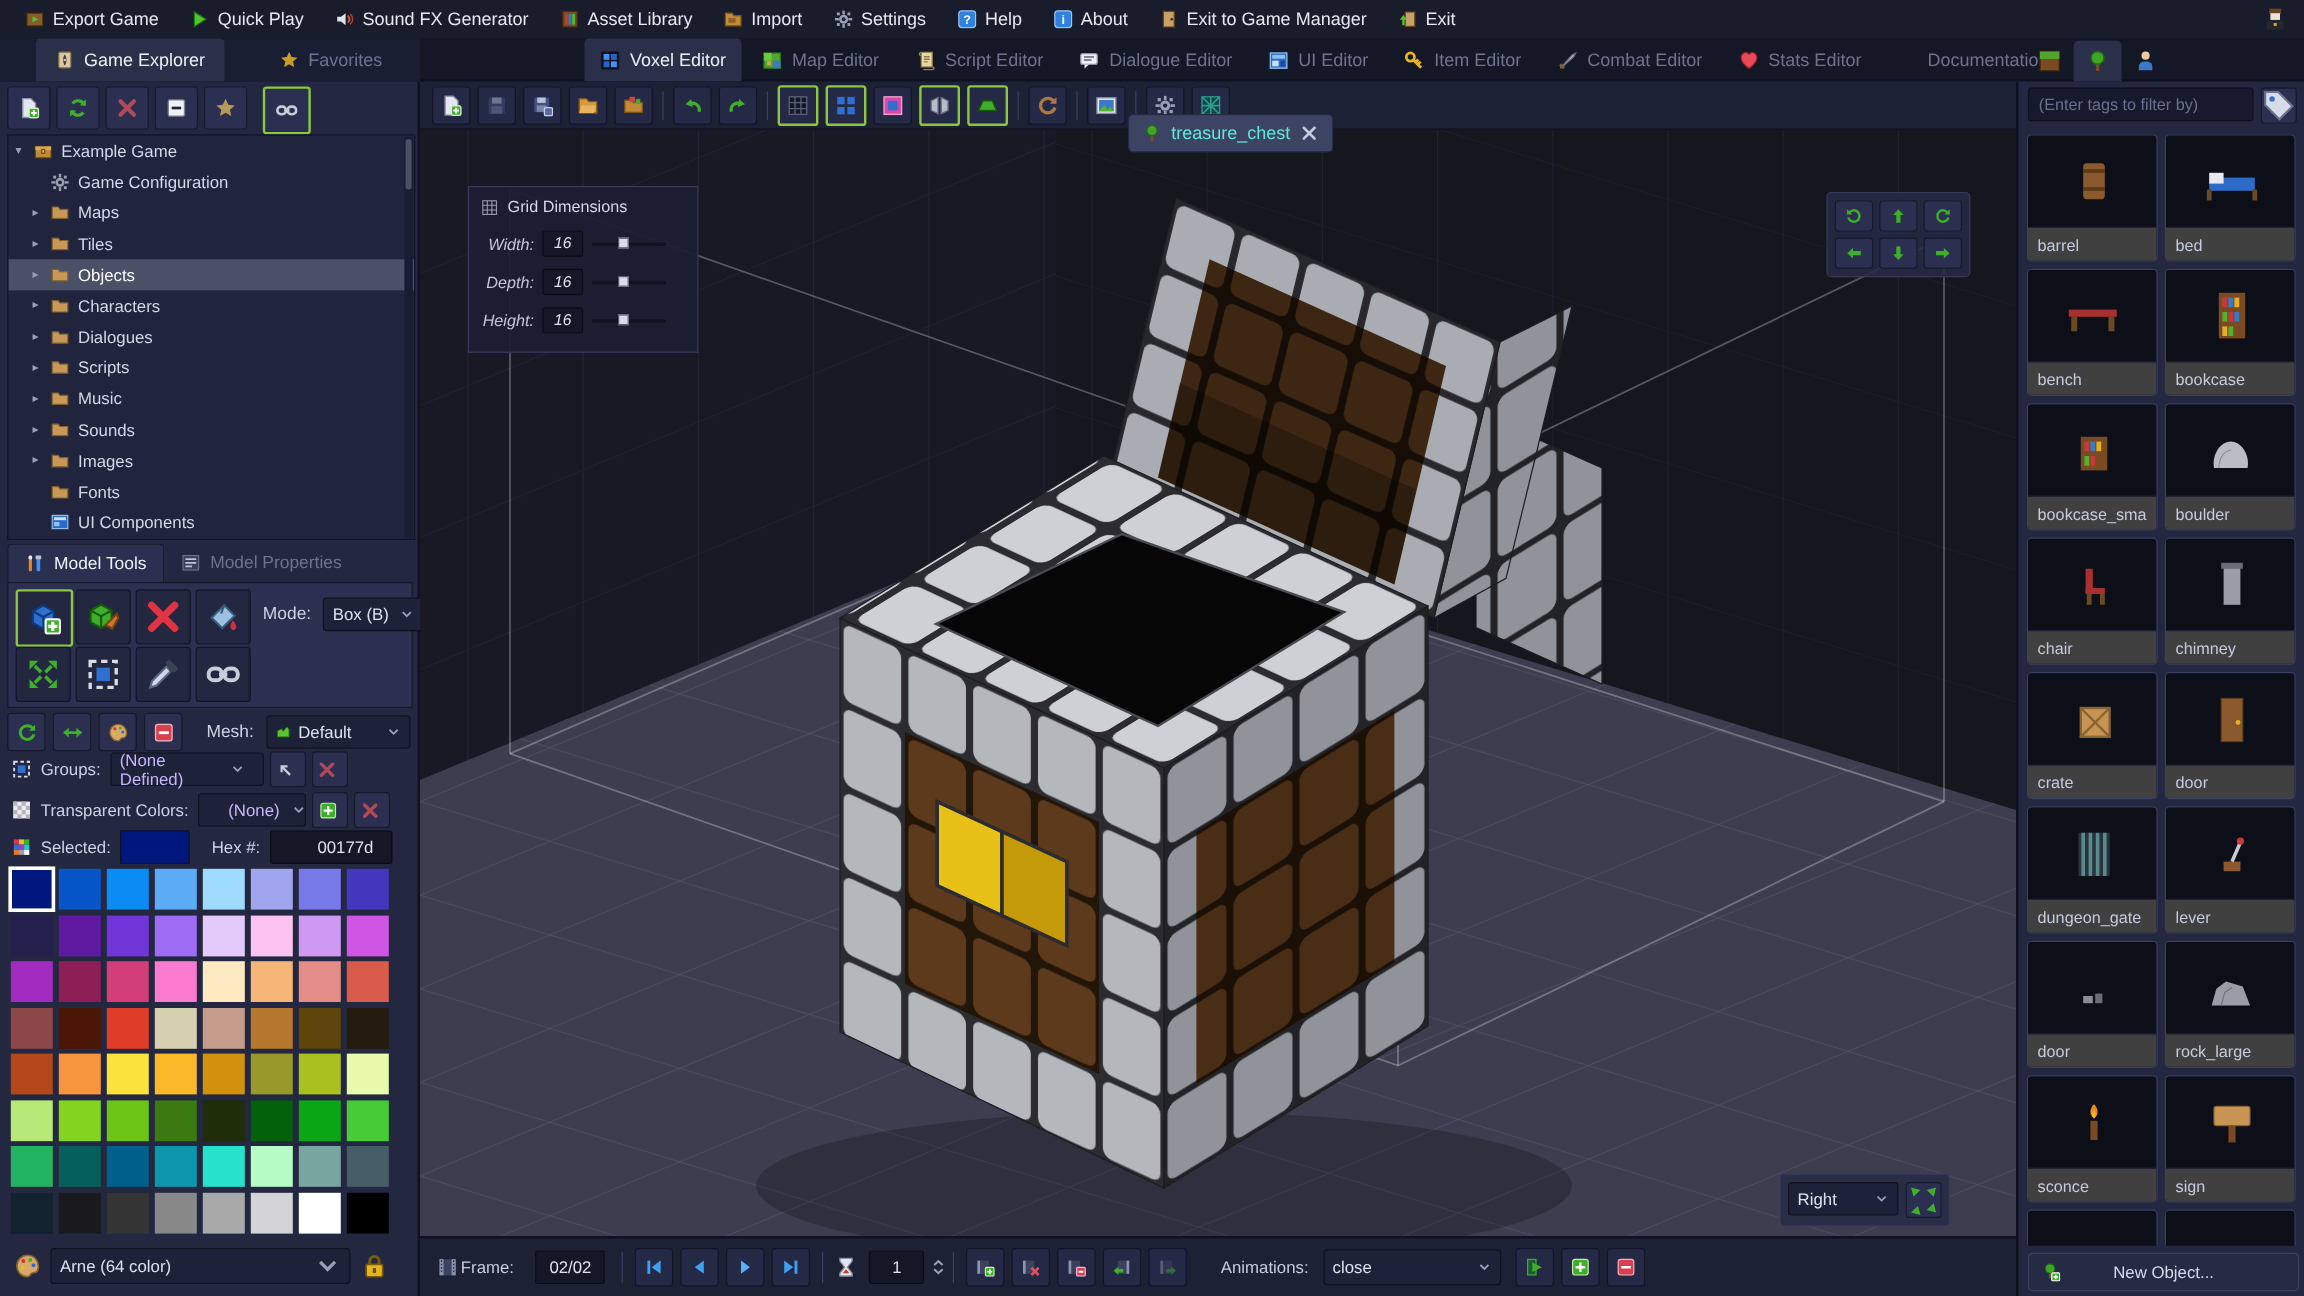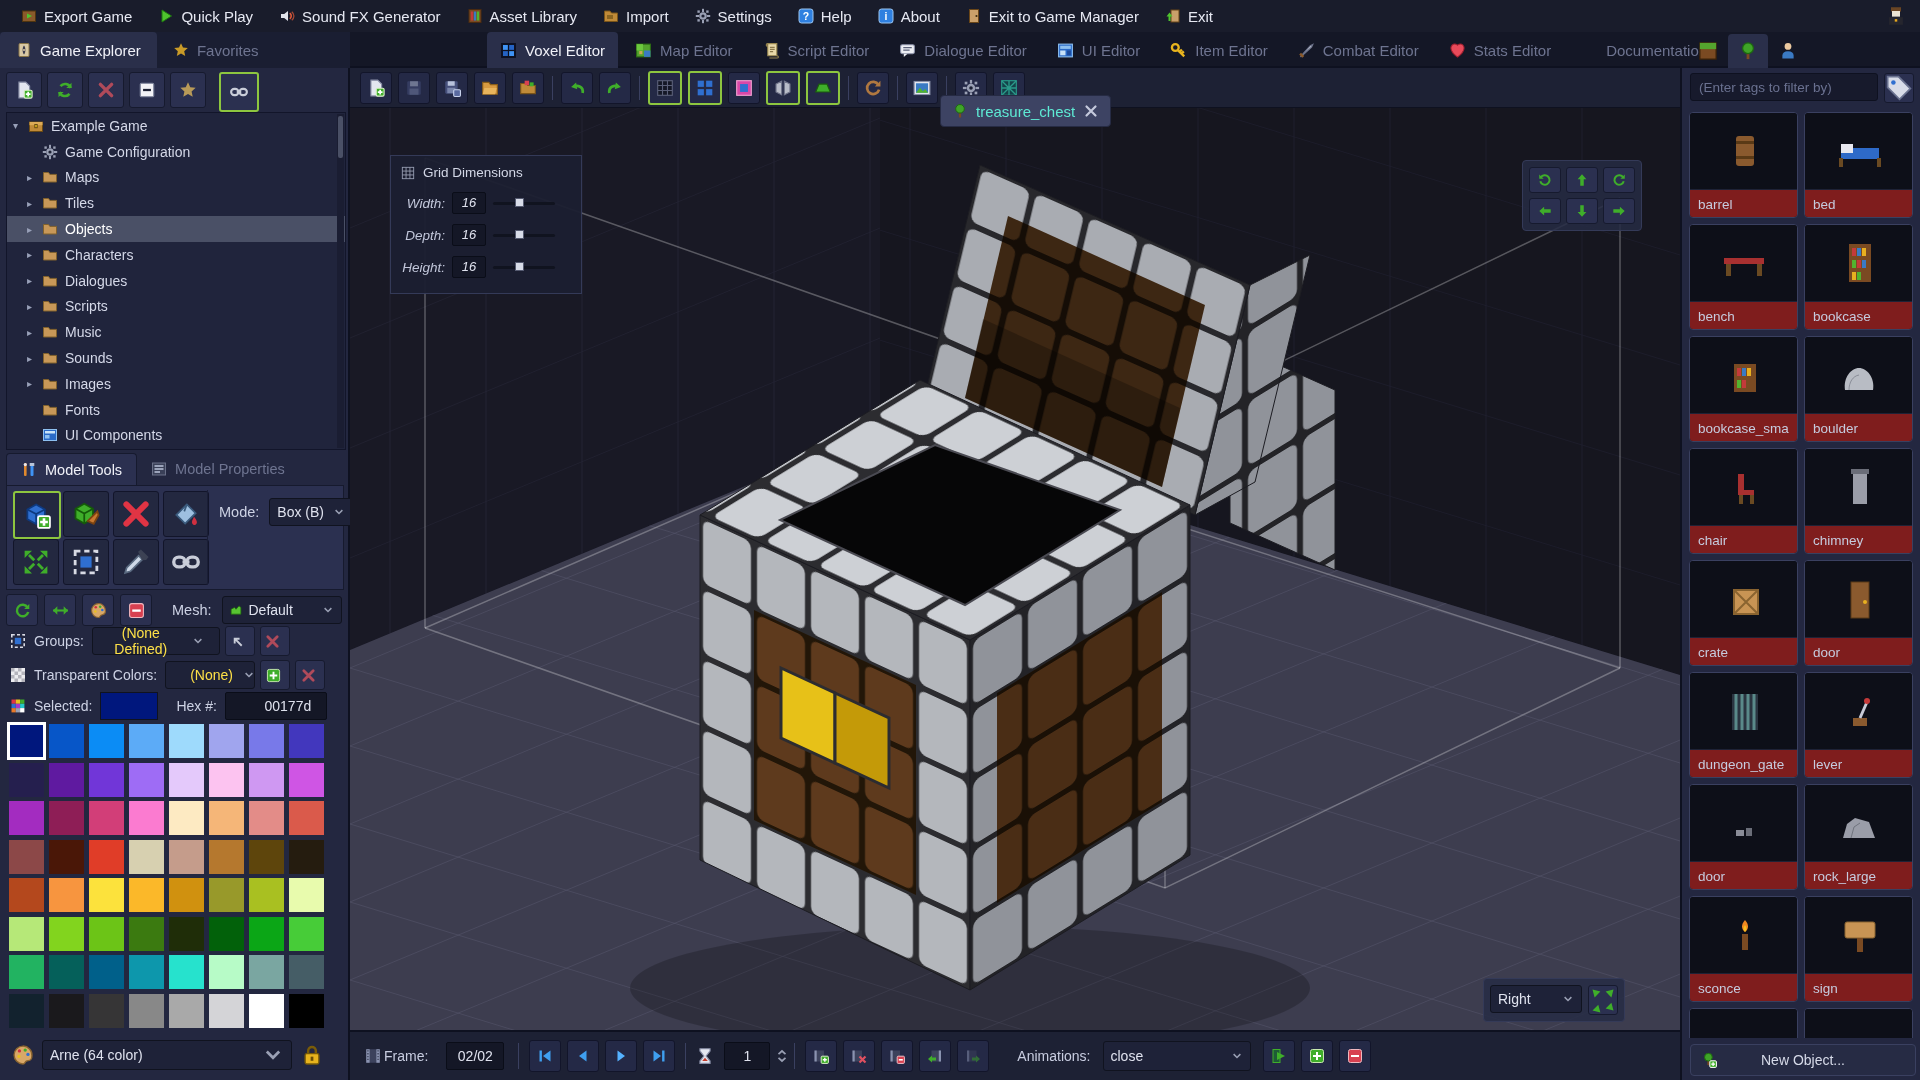--- a/index.html
+++ b/index.html
@@ -12,21 +12,21 @@
   
   .menubar{position:absolute;top:0;left:0;width:1920px;height:32px;background:#191c2b;
            display:flex;align-items:center;padding:0 8px;box-sizing:border-box;}
   .menu-item{display:flex;align-items:center;gap:7px;height:32px;padding:0 13px;font-size:15px;color:#e6e8f2;cursor:default;}
   .menubar .avatar{margin-left:auto;margin-right:6px;}
   .menubar .avatar svg{width:20px;height:20px;}
 
   
   .tabrow{position:absolute;top:32px;left:0;width:1920px;height:36px;background:#141726;border-bottom:2px solid #0e1120;box-sizing:border-box;}
   .explorer-tabs{position:absolute;left:0;top:0;width:350px;height:36px;background:#1a1e32;display:flex;}
-  .xtab{display:flex;align-items:center;gap:8px;padding:0 16px;font-size:15px;color:#6e7490;}
+  .xtab{display:flex;align-items:center;gap:8px;padding:0 16px;font-size:15px;color:#6e7490;margin-left:30px;}
   .xtab.active{background:#2a2f4a;color:#f0f1f8;border-radius:4px 4px 0 0;}
   .editor-tabs{position:absolute;left:487px;top:0;height:36px;display:flex;gap:4px;}
   .etab{display:flex;align-items:center;gap:8px;padding:0 13px;font-size:15px;color:#6e7490;}
   .etab.active{background:#2a2f4a;color:#f0f1f8;border-radius:4px 4px 0 0;}
   .etab .ic svg{width:17px;height:17px;}
   .panel-tabs{position:absolute;left:1688px;top:2px;display:flex;}
   .ptab{width:40px;height:34px;display:flex;align-items:center;justify-content:center;}
   .ptab.active{background:#2a2f4a;border-radius:4px 4px 0 0;}
   .ptab .ic svg{width:20px;height:20px;}
 
@@ -57,21 +57,21 @@
   .dd{display:flex;align-items:center;justify-content:space-between;background:#1e2238;border:1px solid #10131f;border-radius:3px;
       padding:0 7px;font-size:14px;color:#dfe2ee;height:28px;box-sizing:border-box;gap:6px;}
   .dd .ic svg{width:12px;height:12px;}
   .small-row{position:absolute;top:526px;left:6px;width:336px;height:32px;display:flex;align-items:center;}
   .sbtn{width:30px;height:30px;background:#2b3050;border:1px solid #161a2e;border-radius:3px;display:flex;align-items:center;justify-content:center;margin-right:6px;}
   .sbtn .ic svg{width:17px;height:17px;}
   .prop-row{position:absolute;left:6px;width:336px;height:30px;display:flex;align-items:center;font-size:14px;color:#cdd2e4;}
   .prop-row .ic{margin:0 8px 0 4px;}
   .mini-btn{width:28px;height:28px;background:#2b3050;border:1px solid #161a2e;border-radius:3px;display:flex;align-items:center;justify-content:center;margin-left:5px;}
   .mini-btn .ic svg{width:15px;height:15px;}
-  .dimtext{color:#fde047;text-align:center;}
+  .dimtext{color:#c4b5fd;}
   .swatch-sel{width:56px;height:26px;border:1px solid #10131f;margin-left:8px;}
   .field{background:#141726;border:1px solid #0a0d18;color:#dfe2ee;text-align:center;font-size:14px;
          height:26px;line-height:26px;border-radius:2px;}
   .palette{position:absolute;top:656px;left:9px;width:322px;display:flex;flex-wrap:wrap;gap:4.5px 5px;}
   .swatch{width:35px;height:34px;box-sizing:border-box;}
   .swatch.sel{outline:3px solid #ffffff;outline-offset:-1px;}
   .pal-row{position:absolute;top:972px;left:6px;width:338px;display:flex;align-items:center;}
   .pal-row .ic svg{width:22px;height:22px;}
 
   
@@ -118,21 +118,21 @@
   .right-panel{position:absolute;top:68px;left:1680px;width:240px;height:1012px;background:#232740;border-left:2px solid #0e1120;box-sizing:border-box;}
   .filter-row{position:absolute;top:5px;left:8px;display:flex;gap:6px;}
   .filter-input{width:188px;height:28px;background:#171a2c;border:1px solid #0e1120;border-radius:3px;color:#dfe2ee;
                 font-size:13.5px;padding:0 8px;box-sizing:border-box;font-family:"Liberation Sans",sans-serif;}
   .filter-input::placeholder{color:#6a7190;}
   .tag-btn{width:28px;height:28px;background:#2b3050;border:1px solid #161a2e;border-radius:3px;display:flex;align-items:center;justify-content:center;}
   .objects{position:absolute;top:44px;left:7px;width:226px;height:926px;overflow:hidden;display:flex;flex-wrap:wrap;gap:6px;align-content:flex-start;}
   .card{width:109px;height:106px;background:#12151f;border:1px solid #3a4060;border-radius:4px;overflow:hidden;box-sizing:border-box;}
   .card-img{height:76px;background:#0d0f18;display:flex;align-items:center;justify-content:center;border-bottom:1px solid #1e2236;}
   .card-img svg{width:64px;height:46px;}
-  .card-label{height:29px;line-height:29px;padding-left:8px;font-size:13.5px;color:#c6cbde;background:#7f1d1d;
+  .card-label{height:29px;line-height:29px;padding-left:8px;font-size:13.5px;color:#c6cbde;background:#404040;
               white-space:nowrap;overflow:hidden;}
   .new-object{position:absolute;top:976px;left:8px;width:224px;height:30px;background:#262b44;border:1px solid #3a4060;border-radius:4px;
               display:flex;align-items:center;justify-content:center;font-size:14px;color:#d6dae8;}
   .new-object .ic{position:absolute;left:10px;}
 </style>
 </head>
 <body>
 
 <div class="app">
 

